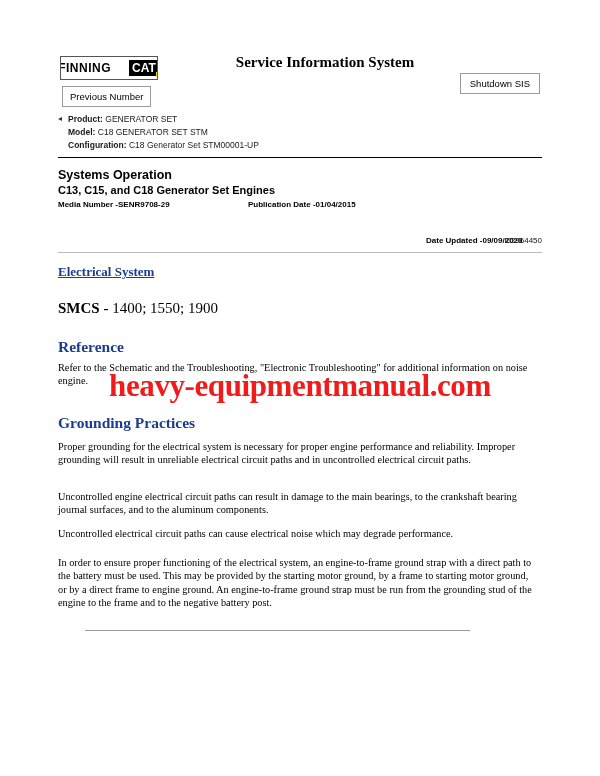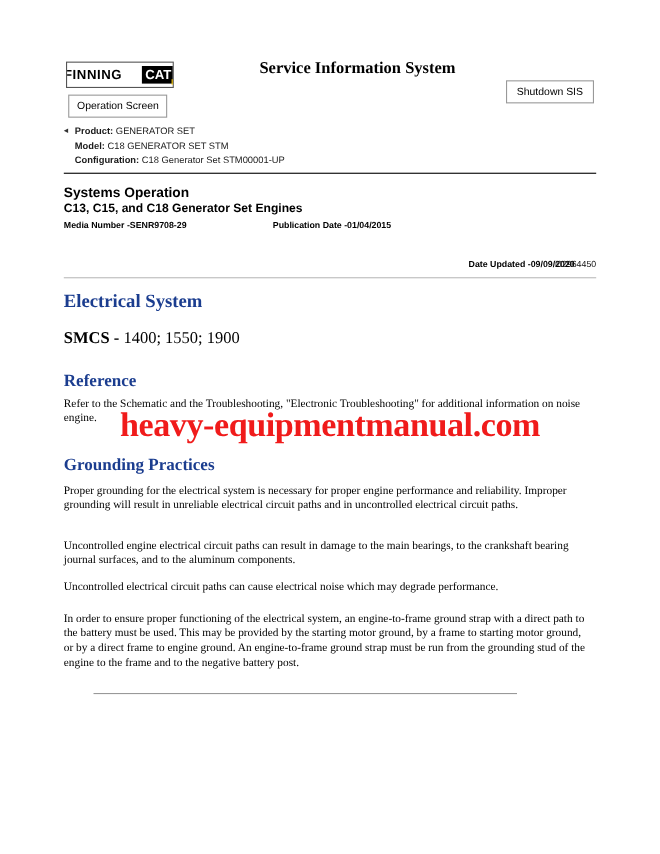--- a/index.html
+++ b/index.html
@@ -172,22 +172,23 @@
     width: 484px;
     border-bottom: 1px solid #bbb;
   }
 
   
   .h1 {
     position: absolute;
     left: 58px;
     font-family: "Liberation Serif", serif;
     font-weight: bold;
-    font-size: 17px;
+    font-size: 13px;
     color: #1b3d8f;
+    text-decoration: underline;
   }
   .h2 {
     position: absolute;
     left: 58px;
     font-family: "Liberation Serif", serif;
     font-weight: bold;
     font-size: 15.5px;
     color: #1b3d8f;
     margin-top: 10px;
   }
@@ -239,21 +240,21 @@
   <div class="header">
 
     <div class="logo">
       <span class="finning">FINNING</span>
       <span class="cat">CAT</span>
     </div>
 
     <div class="sis-title">Service Information System</div>
 
     <button class="shutdown-btn">Shutdown SIS</button>
-    <button class="prev-btn">Operation Screen</button>
+    <button class="prev-btn">Previous Number</button>
   </div>
 
   <div class="crumbs">
     <span class="crumb-arrow">◂</span>
     <div class="crumb-row crumb-indent">
       <span class="lbl">Product:</span>
       <span class="val">GENERATOR SET</span>
     </div>
     <div class="crumb-row crumb-indent">
       <span class="lbl">Model:</span>

